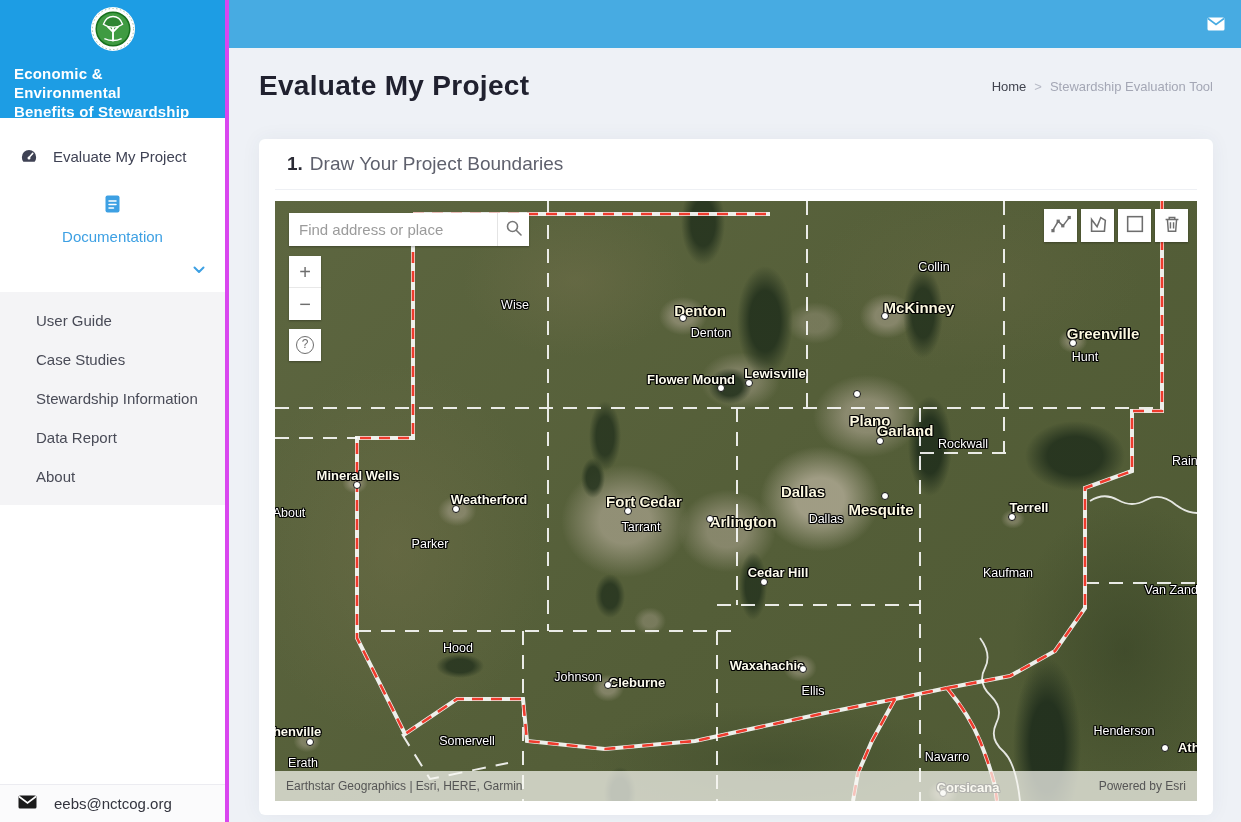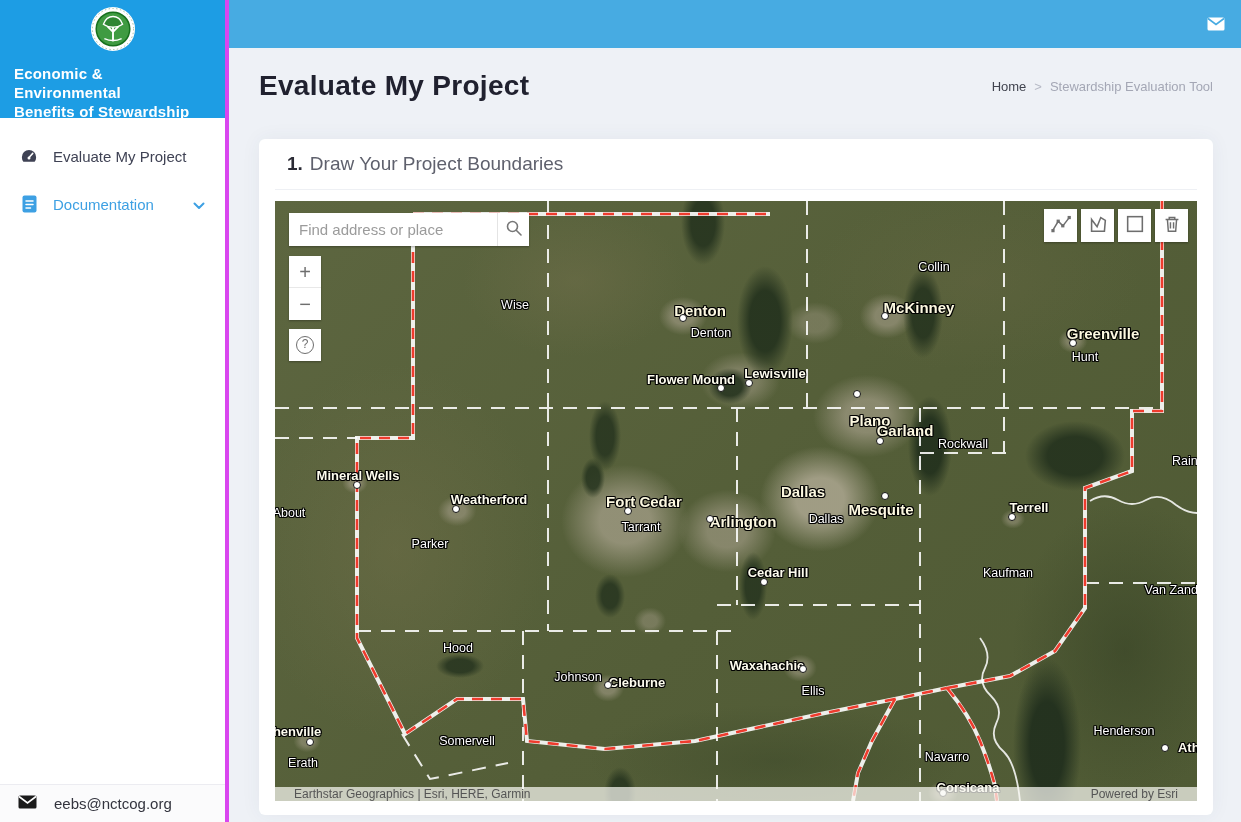--- a/index.html
+++ b/index.html
@@ -9,21 +9,21 @@
 
   
   .sidebar { flex:0 0 229px; width:229px; background:#fff; position:relative; border-right:4px solid #d946ef; }
   .brand { height:118px; background:#1d9de4; padding:4px 14px 0; }
   .logo { display:block; width:46px; height:46px; margin:2px auto 12px; }
   .brand-title { color:#fff; font-size:15px; font-weight:600; line-height:1.27; letter-spacing:.2px; }
   .brand-title span { display:block; }
   .nav { padding-top:14px; }
   .nav-item { display:flex; align-items:center; gap:15px; padding:15px 20px; font-size:15px; color:#3f4254; cursor:pointer; }
   .nav-item .nav-icon { width:18px; height:18px; display:inline-flex; align-items:center; justify-content:center; flex:0 0 18px; }
-  .nav-item.doc { color:#3da0e3; }
+  .nav-item.doc { color:#3da0e3;flex-direction:column; }
   .chev { margin-left:auto; }
   .submenu { background:#f4f4f6; padding:9px 0; }
   .submenu-item { padding:11px 0 11px 36px; font-size:15px; color:#494b57; cursor:pointer; }
   .sidebar-footer { position:absolute; bottom:0; left:0; right:0; height:38px; display:flex; align-items:center; gap:17px; padding:0 18px; background:#fbfbfc; border-top:1px solid #ececf1; font-size:15px; }
   .sidebar-footer a { color:#33343e; text-decoration:none; }
 
   
   .main { flex:1; display:flex; flex-direction:column; min-width:0; }
   .topbar { height:48px; background:#47abe2; display:flex; align-items:center; justify-content:flex-end; padding:0 16px; flex:0 0 48px; }
   .content { padding:22px 28px 0 30px; }
@@ -92,21 +92,21 @@
   .search-box input { flex:1; border:none; outline:none; padding:0 10px; font-size:15px; color:#555; font-family:"Liberation Sans",sans-serif; min-width:0; }
   .search-box input::placeholder { color:#9b9b9b; }
   .search-btn { flex:0 0 32px; background:#fff; border:none; border-left:1px solid #e4e4e4; cursor:pointer; display:flex; align-items:center; justify-content:center; }
   .zoom-ctrl { position:absolute; left:14px; top:55px; width:32px; background:#fff; box-shadow:0 1px 2px rgba(0,0,0,.3); }
   .zoom-ctrl button { display:block; width:32px; height:32px; background:#fff; border:none; font-size:20px; color:#6e6e6e; cursor:pointer; line-height:1; }
   .zoom-ctrl button:first-child { border-bottom:1px solid #e8e8e8; }
   .help-btn { position:absolute; left:14px; top:128px; width:32px; height:32px; background:#fff; border:none; box-shadow:0 1px 2px rgba(0,0,0,.3); cursor:pointer; display:flex; align-items:center; justify-content:center; }
   .help-btn span { width:18px; height:18px; border:1.5px solid #6e6e6e; border-radius:50%; color:#6e6e6e; font-size:12px; line-height:15px; display:inline-block; }
   .draw-tools { position:absolute; right:9px; top:8px; display:flex; gap:4px; }
   .draw-tools button { width:33px; height:33px; background:#fff; border:none; box-shadow:0 1px 2px rgba(0,0,0,.3); cursor:pointer; display:flex; align-items:center; justify-content:center; }
-  .attribution { position:absolute; left:0; right:0; bottom:0; height:14px; background:rgba(248,248,242,.72); display:flex; align-items:center; justify-content:space-between; padding:0 19px; font-size:12px; color:#555; }
+  .attribution { position:absolute; left:0; right:0; bottom:0; height:30px; background:rgba(248,248,242,.72); display:flex; align-items:center; justify-content:space-between; padding:0 11px; font-size:12px; color:#555; }
 </style>
 </head>
 <body>
 
 <div class="app">
 
   <aside class="sidebar">
     <div class="brand">
       <svg class="logo" viewBox="0 0 48 48">
         <circle cx="24" cy="24" r="23" fill="#ffffff"></circle>
@@ -143,20 +143,27 @@
           </svg>
         </span>
         <span>Documentation</span>
         <span class="chev">
           <svg width="12" height="8" viewBox="0 0 12 8" fill="none">
               <path d="M1.5 1.5 L6 6 L10.5 1.5" stroke="#3da0e3" stroke-width="2" stroke-linecap="round" stroke-linejoin="round"></path>
             </svg>
         </span>
       </div>
 
+      <div class="submenu">
+        <div class="submenu-item">User Guide</div>
+        <div class="submenu-item">Case Studies</div>
+        <div class="submenu-item">Stewardship Information</div>
+        <div class="submenu-item">Data Report</div>
+        <div class="submenu-item">About</div>
+      </div>
     </nav>
 
     <div class="sidebar-footer">
       <span>
         <svg width="19" height="14" viewBox="0 0 19 14">
             <rect x="0.5" y="0.5" width="18" height="13" rx="1.5" fill="#1b1b1b"></rect>
             <path d="M1 1.5 L9.5 8 L18 1.5" stroke="#fff" stroke-width="1.6" fill="none"></path>
           </svg>
       </span>
       <a href="#">eebs@nctcog.org</a>

